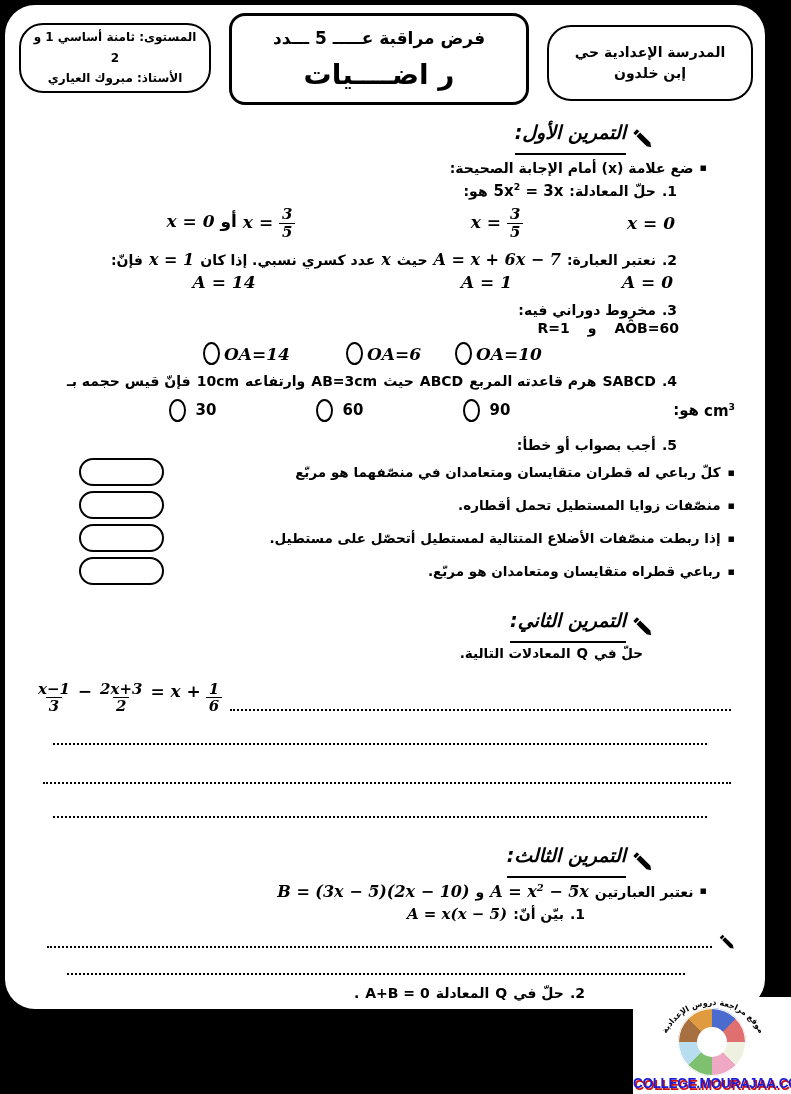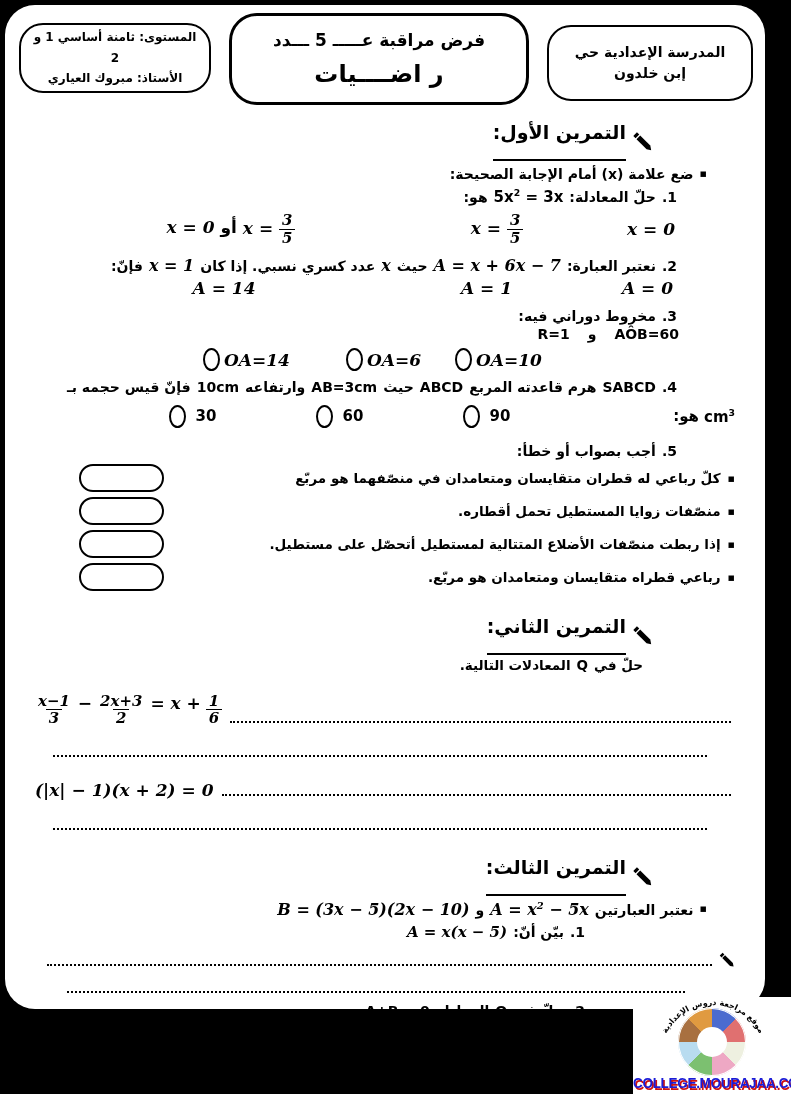--- a/index.html
+++ b/index.html
@@ -15,28 +15,28 @@
     position: absolute; left: 5px; top: 5px;
     width: 760px; height: 1004px;
     background: #fff;
     border-radius: 30px;
     overflow: hidden;
   }
   
   .header { display: flex; direction: rtl; justify-content: space-between; padding: 8px 12px 0 14px; }
   .hbox { border: 2.5px solid #000; border-radius: 24px; display: flex; flex-direction: column; justify-content: center; align-items: center; text-align: center; background:#fff; }
   .box-school { width: 206px; height: 76px; margin-top: 12px; font-size: 14px; font-weight: bold; padding: 0 18px; line-height: 1.5; }
-  .box-title  { width: 300px; height: 92px; border-width: 3px; border-radius: 28px; }
+  .box-title  { width: 300px; height: 92px; border-width: 3px; border-radius: 16px; }
   .box-title .t1 { font-size: 17px; font-weight: bold; }
-  .box-title .t2 { font-size: 24px; font-weight: bold; letter-spacing: 1px; margin-top: 10px; }
+  .box-title .t2 { font-size: 28px; font-weight: bold; letter-spacing: 1px; margin-top: 10px; }
   .box-level  { width: 192px; height: 70px; margin-top: 10px; font-size: 12px; font-weight: bold; line-height: 1.7; padding: 0 10px; }
   
   .content { direction: rtl; padding: 12px 30px 0 30px; font-size: 14px; font-weight: bold; }
   .ex-title { display: flex; align-items: center; gap: 5px; width: fit-content; margin: 4px 82px 2px auto; font-size: 19px; font-weight: bold; }
-  .ex-title .txt { border-bottom: 2.5px solid #000; padding-bottom: 16px; }
+  .ex-title .txt { border-bottom: 2.5px solid #000; padding-bottom: 10px; font-style: italic; }
   .hand { width: 22px; height: 22px; flex: 0 0 auto; }
   .hand svg, .pencil svg { width: 100%; height: 100%; display: block; }
   .pencil { width: 17px; height: 17px; flex: 0 0 auto; }
   .line { margin-top: 5px; display: flex; align-items: center; gap: 6px; flex-wrap: nowrap; }
   .ind1 { margin-right: 28px; }
   .ind2 { margin-right: 58px; }
   .bullet { font-size: 11px; transform: translateY(-1px); }
   .math { direction: ltr; unicode-bidi: isolate; font-family: "DejaVu Serif", serif; font-style: italic; font-weight: bold; }
   .smath { direction: ltr; unicode-bidi: isolate; font-weight: bold; font-family: "DejaVu Sans", sans-serif; font-style: normal; }
   sup { font-size: 0.62em; vertical-align: super; }
@@ -288,21 +288,20 @@
         <span class="frac">
             <span class="num">1</span>
             <span class="den">6</span>
           </span>
       </span>
       <span class="dots"></span>
     </div>
     <div class="dotline"></div>
 
     <div class="eqrow" style="margin-top:22px">
-      <span class="eq math">(|x| − 1)(x + 2) = 0</span>
       <span class="dots"></span>
     </div>
     <div class="dotline"></div>
 
     <div class="ex-title" style="margin-top:26px">
       <span class="hand">
         <svg viewBox="0 0 24 24">
             <g fill="#000" transform="scale(-1,1) translate(-24,0)">
               <path d="M3 17 L14 6 L18 10 L7 21 L2 22 Z"></path>
               <path d="M15 5 L19 9 L21.5 6.5 L17.5 2.5 Z"></path>

